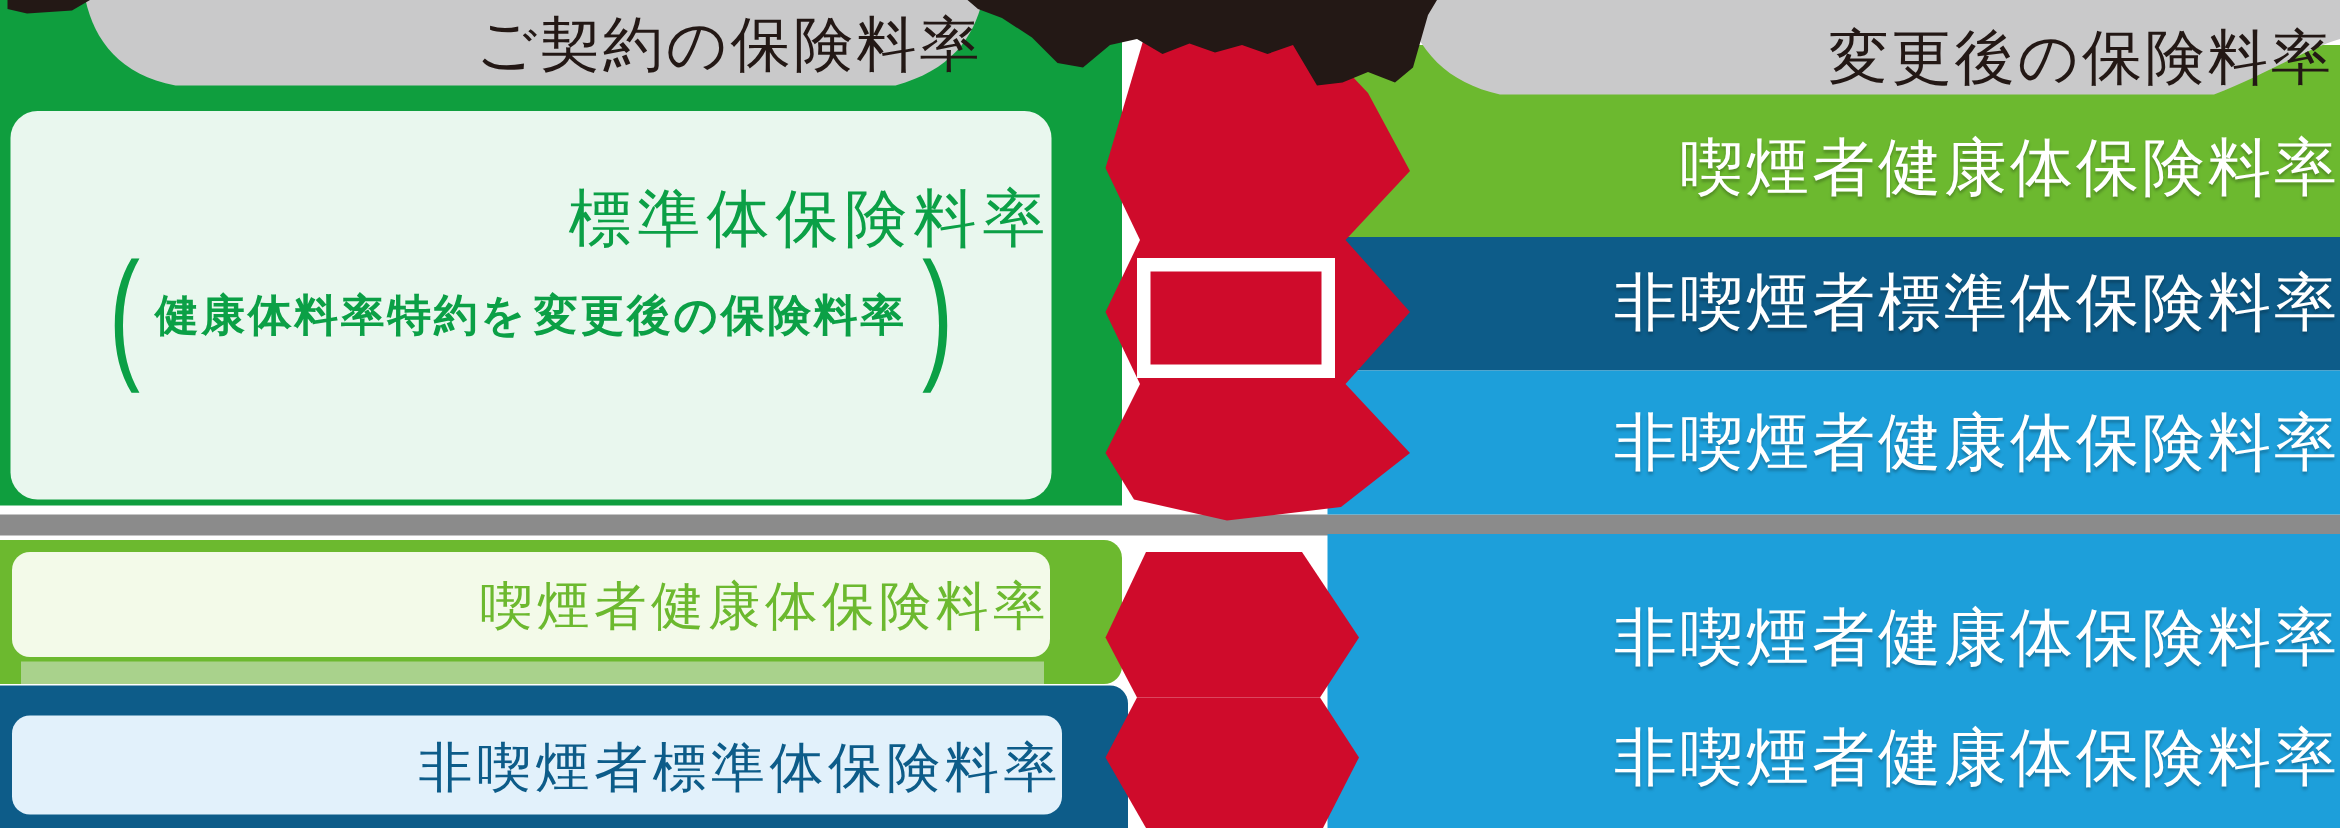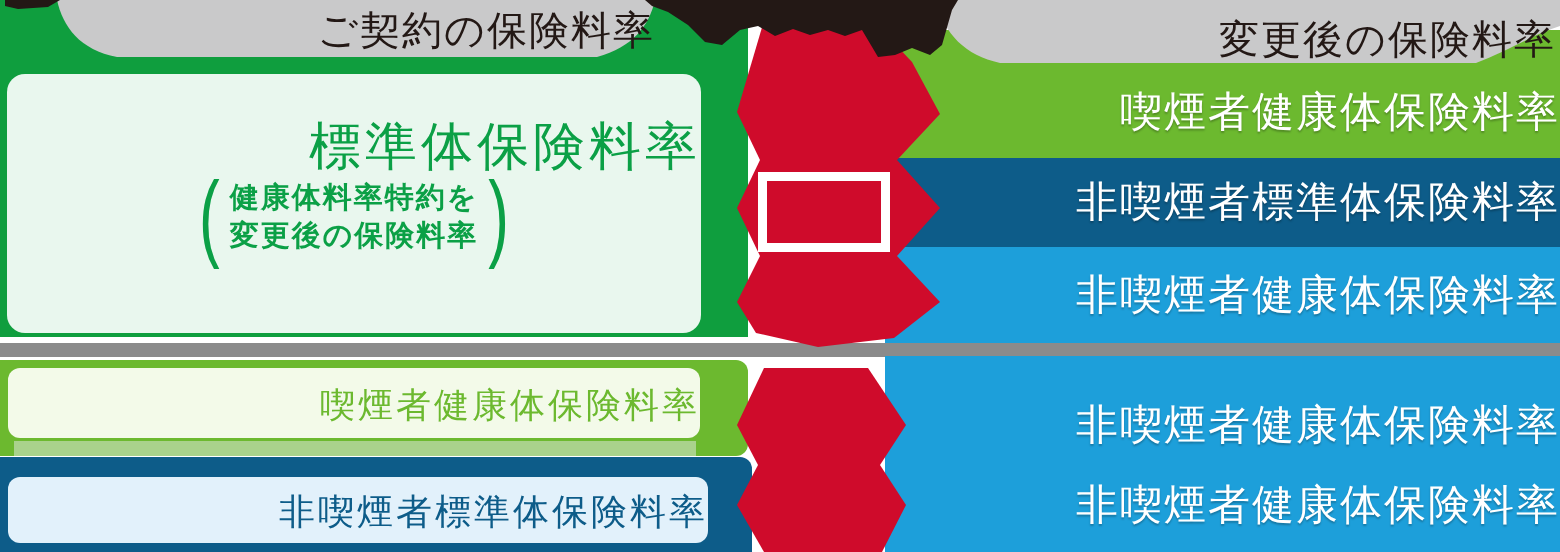--- a/index.html
+++ b/index.html
@@ -24,24 +24,24 @@
   
   .shapes{left:0;top:0;width:1560px;height:552px;pointer-events:none;}
   .hdr-shape{fill:var(--gray-header);}
   .arrow{fill:var(--red-arrow);}
   .blob{fill:var(--black-ink);}
   
   .txt{position:absolute;text-align:right;font-weight:normal;white-space:nowrap;}
   .hdr-txt{font-size:40px;line-height:46px;color:var(--black-ink);letter-spacing:2px;}
   .t-hdr-left{left:57px;top:7px;width:598px;}
   .t-hdr-right{left:941px;top:16px;width:615px;}
-  .t-title{left:7px;top:122px;width:694px;font-size:52px;line-height:48px;color:var(--green-text);letter-spacing:4px;}
+  .t-title{left:7px;top:122px;width:694px;font-size:42px;line-height:48px;color:var(--green-text);letter-spacing:4px;}
   .paren-block{left:7px;top:180px;width:694px;display:flex;justify-content:center;align-items:center;gap:10px;color:var(--green-text);}
   .paren{font-size:62px;font-weight:400;transform:scaleY(1.55);line-height:62px;}
-  .paren-lines{display:flex;flex-direction:column;gap:4px;font-size:29px;line-height:34px;font-weight:bold;letter-spacing:2px;text-align:center;}
+  .paren-lines{display:flex;flex-direction:row;gap:4px;font-size:29px;line-height:34px;font-weight:bold;letter-spacing:2px;text-align:center;}
   .t-box2{left:8px;top:385px;width:692px;font-size:35px;line-height:40px;color:var(--green-light);letter-spacing:3px;}
   .t-box3{left:8px;top:491px;width:700px;font-size:36px;line-height:42px;color:var(--blue-dark);letter-spacing:3px;}
   .row-txt{width:675px;left:885px;font-size:42px;line-height:52px;color:#fff;letter-spacing:2px;
            text-shadow:0 2px 2px rgba(0,0,0,0.25);}
   .t-row1{top:86px;}
   .t-row2{top:176px;}
   .t-row3{top:269px;}
   .t-row4{top:399px;}
   .t-row5{top:479px;}
   

